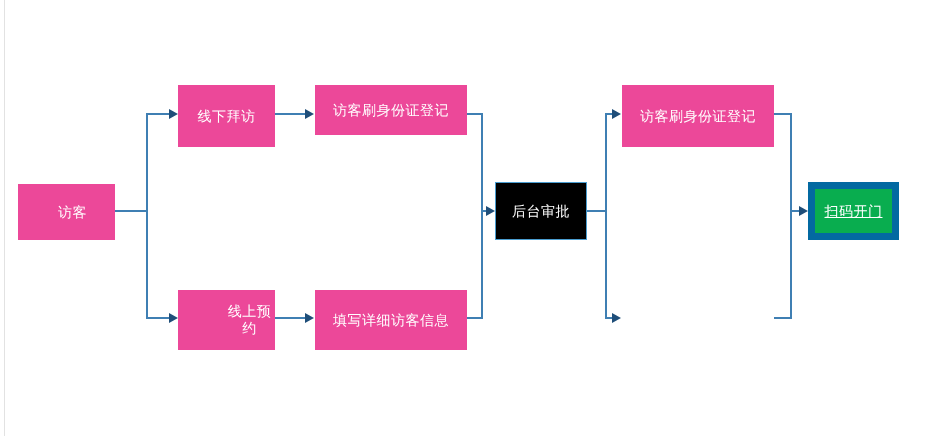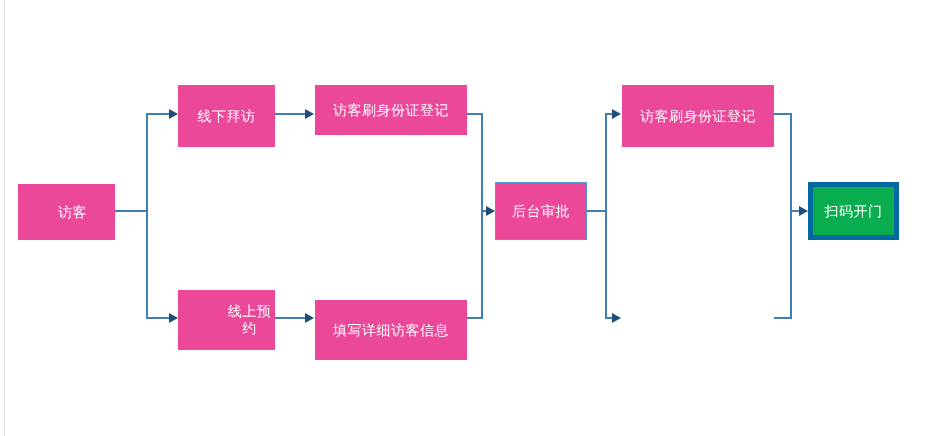--- a/index.html
+++ b/index.html
@@ -32,22 +32,22 @@
     align-items: center;
     justify-content: center;
     color: #ffffff;
     font-size: 14px;
     letter-spacing: 0.5px;
     line-height: 1.2;
     text-align: center;
     user-select: none;
   }
   .node.blue  { background: #ec4899; }
-  .node.red   { background: #ec4899; border: 1px solid #4a9dd0; }
-  .node.green { background: #09ad4f; border: 5px solid #0369a1; }
+  .node.red   { background: #000000; border: 1px solid #4a9dd0; }
+  .node.green { background: #09ad4f; border: 7px solid #0369a1; text-decoration: underline; }
 
   .conn {
     position: absolute;
     background: #3f7fb3;
   }
   .conn.h { height: 2px; }
   .conn.v { width: 2px; }
 
   .arrow {
     position: absolute;
@@ -106,21 +106,21 @@
   </div>
 
   <div class="node blue" style="left:315px; top:85px; width:152px; height:50px;">
     <span>访客刷身份证登记</span>
   </div>
 
   <div class="node blue" style="left:178px; top:290px; width:97px; height:60px;padding-left:46px;">
     <span>线上预约</span>
   </div>
 
-  <div class="node blue" style="left:315px; top:300px; width:152px; height:60px;">
+  <div class="node blue" style="left:315px; top:290px; width:152px; height:60px;">
     <span>填写详细访客信息</span>
   </div>
 
   <div class="node red" style="left:495px; top:182px; width:92px; height:58px;">
     <span>后台审批</span>
   </div>
 
   <div class="node blue" style="left:622px; top:85px; width:152px; height:62px;">
     <span>访客刷身份证登记</span>
   </div>

